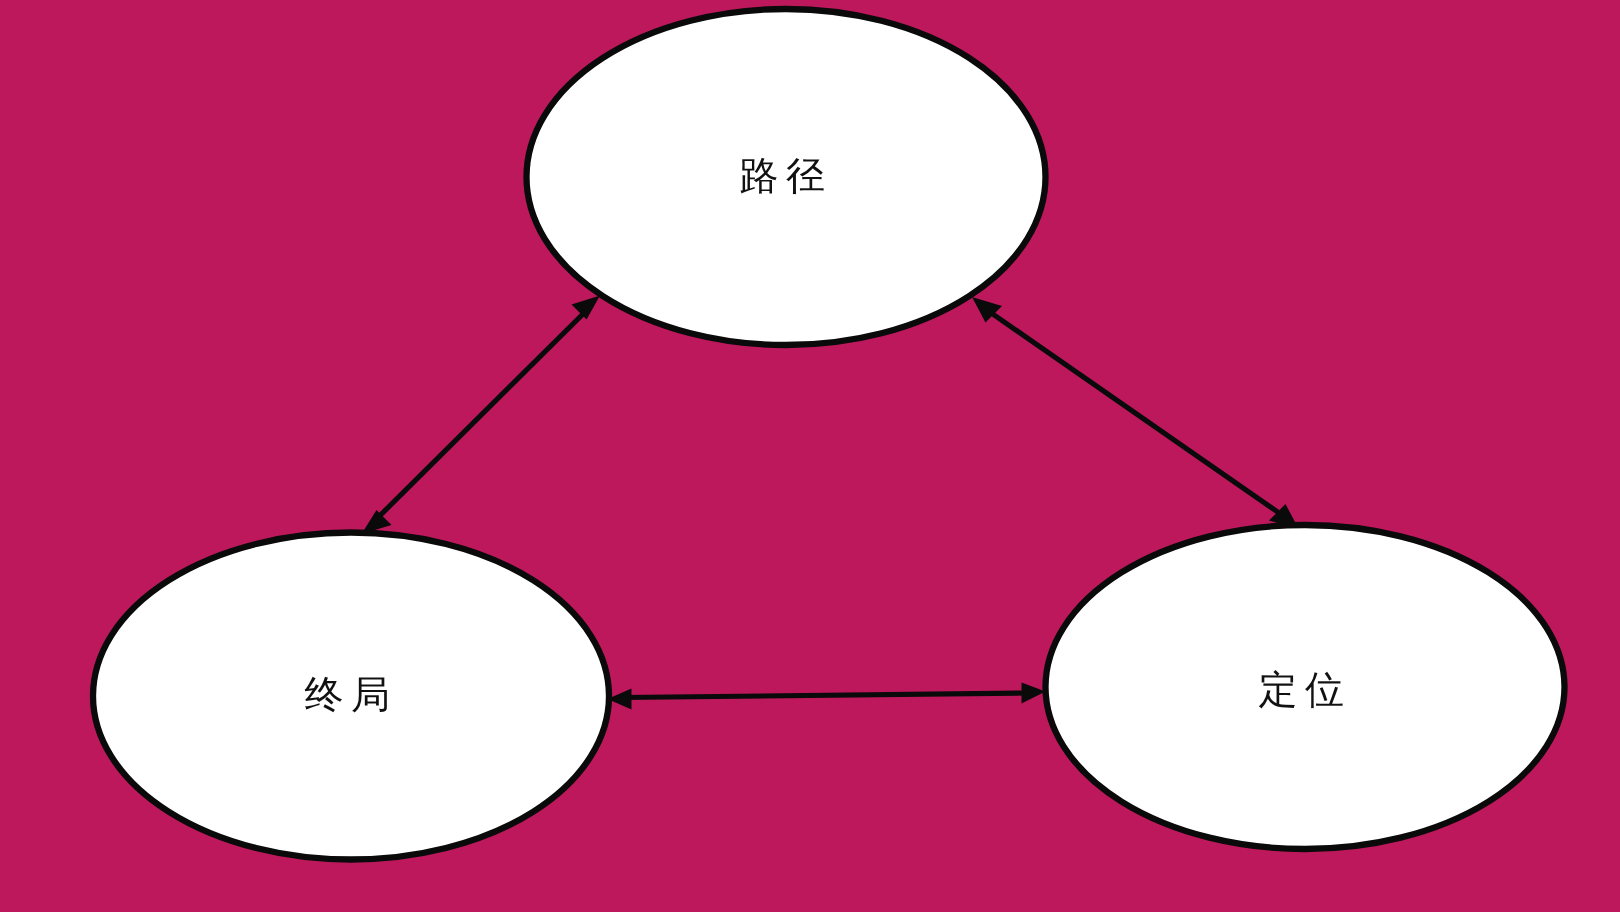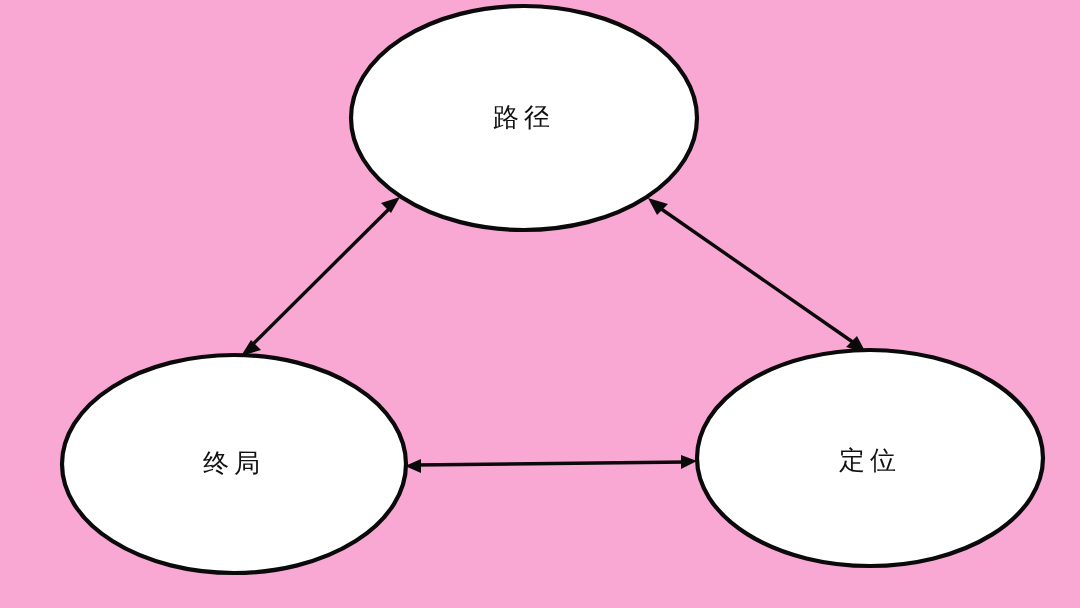--- a/index.html
+++ b/index.html
@@ -10,21 +10,21 @@
   body {
     width: 1080px;
     height: 608px;
     overflow: hidden;
     font-family: "Liberation Serif", "DejaVu Serif", serif;
   }
   #diagram-canvas {
     position: relative;
     width: 1080px;
     height: 608px;
-    background: #f9a8d4;
+    background: #be185d;
   }
   #diagram-svg {
     position: absolute;
     top: 0;
     left: 0;
     width: 1080px;
     height: 608px;
     display: block;
   }
   .node-ellipse {

